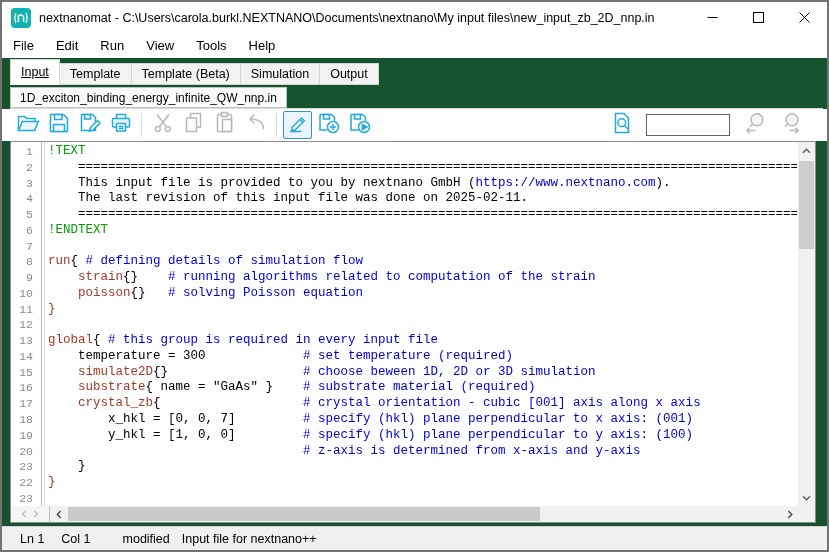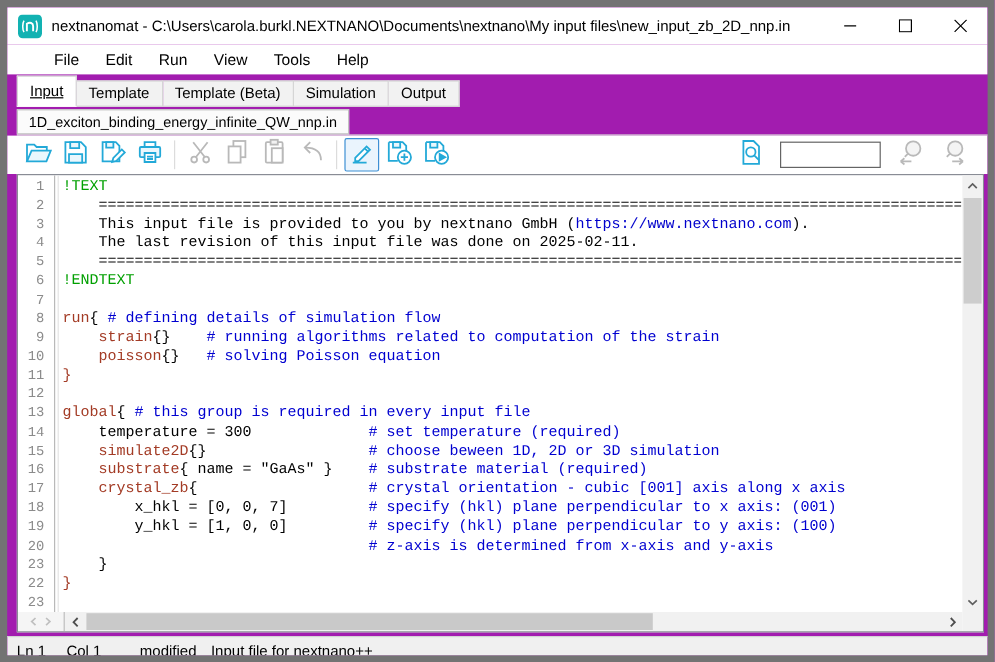--- a/index.html
+++ b/index.html
@@ -1,28 +1,28 @@
 <!DOCTYPE html>
 <html><head>
 <meta charset="utf-8">
 <style>
   html,body{margin:0;padding:0;background:#e8e8e8;font-family:"Liberation Sans",sans-serif;}
   *{box-sizing:border-box;}
-  .window{position:relative;width:829px;height:552px;background:#a21caf;border:6px solid #737373;overflow:hidden;}
+  .window{position:relative;width:829px;height:552px;background:#14532d;border:2px solid #737373;overflow:hidden;}
 
   
   .titlebar{position:absolute;left:0;top:0;width:100%;height:31px;background:#fff;display:flex;align-items:center;}
   .app-icon{width:20px;height:20px;margin:0 8px 0 9px;flex:none;}
   .title-text{font-size:12.5px;color:#000;white-space:nowrap;}
   .win-controls{position:absolute;right:0;top:0;height:31px;display:flex;}
   .win-btn{width:46px;height:31px;display:flex;align-items:center;justify-content:center;}
   .win-btn svg{display:block;}
 
   
-  .menubar{position:absolute;left:0;top:31px;width:100%;height:25px;display:flex;align-items:center;padding-left:28px;background:#fff;}
+  .menubar{position:absolute;left:0;top:31px;width:100%;height:25px;display:flex;align-items:center;padding-left:0;background:#fff;}
   .menu-item{padding:3px 11px;font-size:13px;color:#000;}
 
   
   .maintabs{position:absolute;left:8px;top:57px;height:26px;display:flex;align-items:flex-end;}
   .mtab{height:22px;display:flex;align-items:center;padding:0 10px;font-size:12.5px;background:#f2f2f2;border:1px solid #d5d5d5;border-left:none;color:#000;}
   .mtab:first-child{border-left:1px solid #d5d5d5;text-decoration:underline;}
   .mtab.active{height:26px;background:#fff;border:1px solid #d5d5d5;border-bottom:1px solid #fff;position:relative;z-index:2;}
 
   
   .filetabs{position:absolute;left:8px;top:84px;height:23px;display:flex;align-items:flex-end;width:813px;border-bottom:1px solid #d9d9d9;}
@@ -60,21 +60,21 @@
   .hscroll{position:absolute;left:38px;right:17px;bottom:0;height:16px;background:#f1f1f1;border-left:1px solid #bdbdbd;}
   .hthumb{position:absolute;left:18px;top:1px;width:472px;height:14px;background:#c9c9c9;}
   .h-left{left:0;top:0;width:17px;height:16px;}
   .h-right{right:0;top:0;width:17px;height:16px;}
   .pager{position:absolute;left:0;bottom:0;width:38px;height:16px;background:#f5f5f5;display:flex;align-items:center;justify-content:center;gap:6px;}
   .corner{position:absolute;right:0;bottom:0;width:17px;height:16px;background:#f1f1f1;}
 
   
   .statusbar{position:absolute;left:0;top:524px;width:100%;height:24px;background:#f0f0f0;border-top:1px solid #d4d4d4;display:flex;align-items:center;font-size:12.5px;color:#000;}
   .statusbar span{white-space:pre;}
-  .st-ln{margin-left:8px;}
+  .st-ln{margin-left:18px;}
   .st-col{margin-left:17px;}
   .st-mod{margin-left:32px;}
   .st-type{margin-left:12px;}
 </style>
 </head>
 <body>
 
 <div class="window">
 
   <div class="titlebar">

